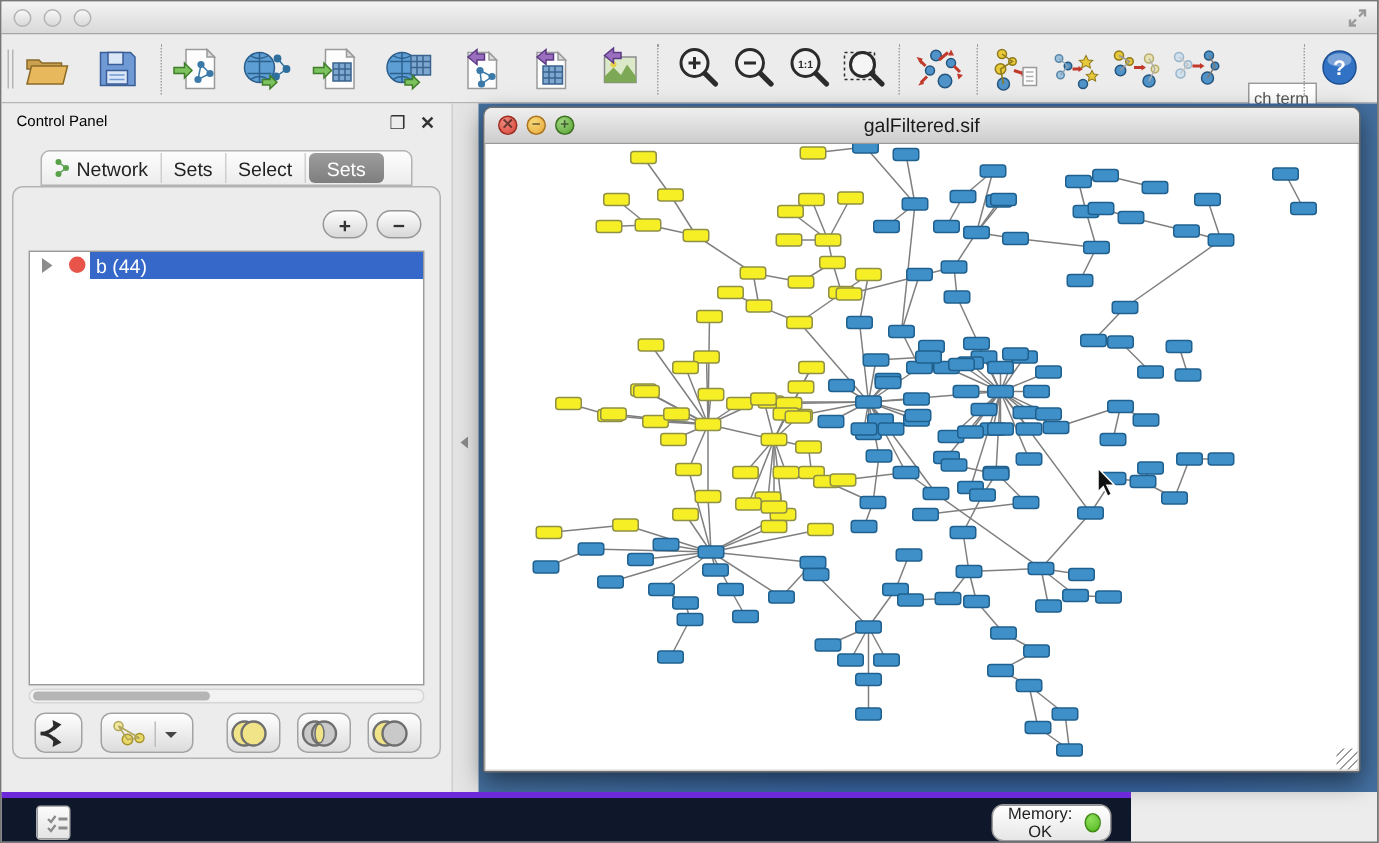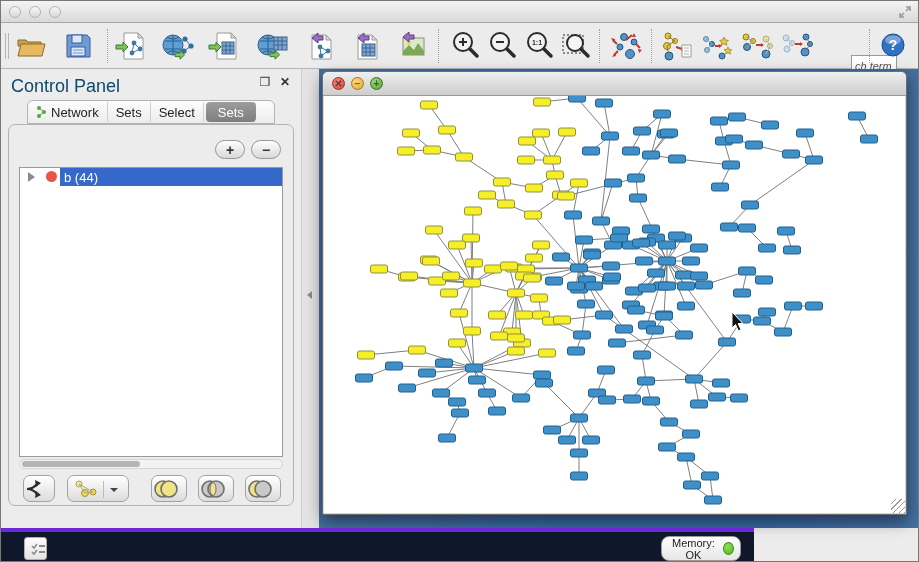--- a/index.html
+++ b/index.html
@@ -13,26 +13,26 @@
     background:linear-gradient(#f7f7f7,#d9d9d9);border:1px solid #b3b3b3;}
   #wtitle{position:absolute;left:0;right:0;top:3px;text-align:center;font-size:13px;color:#7a7a7a;}
   #fsicon{position:absolute;right:8px;top:4px;width:14px;height:14px;color:#9a9a9a;font-size:11px;}
 
   
   #toolbar{position:absolute;left:0;top:22px;width:919px;height:46px;background:#ececec;border-bottom:1px solid #b5b5b5;}
   .tbtn{position:absolute;top:5px;width:36px;height:36px;border:none;background:transparent;padding:1px;cursor:default;}
   .tsep{position:absolute;top:6px;width:0;height:34px;border-left:1px dotted #9f9f9f;}
   .thandle{position:absolute;left:4px;top:10px;width:4px;height:26px;border-left:1px solid #b5b5b5;border-right:1px solid #b5b5b5;}
   #searchbox{position:absolute;left:831px;top:32px;width:46px;height:21px;border:1px solid #9a9a9a;
-    background:#fff;font-size:11px;font-style:italic;color:#555;padding:2px 3px;margin-left:19px;}
+    background:#fff;font-size:11px;color:#555;padding:2px 3px;}
 
   
   #cpanel{position:absolute;left:0;top:68px;width:300px;height:459px;background:#ececec;}
   #cpanel-hdr{position:absolute;left:0;top:0;width:300px;height:28px;}
-  #cpanel-title{position:absolute;left:10px;top:7px;font-size:18px;color:#0c4a6e;}
+  #cpanel-title{position:absolute;left:10px;top:7px;font-size:10px;color:#000000;}
   .hdr-btn{position:absolute;top:8px;width:12px;height:12px;font-size:12px;line-height:11px;color:#333;text-align:center;}
   #tabbar{position:absolute;left:26px;top:31px;width:248px;height:24px;background:linear-gradient(#fdfdfd,#ececec);
     border:1px solid #b3b3b3;border-radius:6px 6px 0 0;display:flex;align-items:center;}
   .tab{font-size:13px;color:#222;padding:2px 8px;display:flex;align-items:center;gap:4px;border-right:1px solid #cfcfcf;height:20px;}
   .tab:last-child{border-right:none;}
   .tab.sel{background:linear-gradient(#9d9d9d,#7e7e7e);color:#fff;border-radius:4px;margin:18px 2px;border-right:none;padding:2px 12px;}
   #groupbox{position:absolute;left:7px;top:55px;width:286px;height:382px;border:1px solid #b3b3b3;border-radius:7px;background:#ececec;}
   .pm-btn{position:absolute;top:15px;width:30px;height:19px;border:1px solid #979797;border-radius:10px;
     background:linear-gradient(#fefefe,#d8d8d8);font-size:14px;font-weight:bold;color:#333;line-height:16px;text-align:center;}
   #setslist{position:absolute;left:10px;top:42px;width:264px;height:290px;background:#fff;border:1px solid #9a9a9a;overflow:hidden;}
@@ -364,20 +364,21 @@
   <div id="divider">
       <div id="divarrow"></div>
     </div>
 
   <div id="desktop">
     <div id="iframe">
       <div id="ifhdr">
         <div class="ifbtn" style="left:9px;background:radial-gradient(circle at 35% 30%,#f08a7e,#d84438);border:1px solid #9c2d23">✕</div>
         <div class="ifbtn" style="left:28px;background:radial-gradient(circle at 35% 30%,#f7d877,#e8a83c);border:1px solid #a8741c">−</div>
         <div class="ifbtn" style="left:47px;background:radial-gradient(circle at 35% 30%,#9ed47e,#57a233);border:1px solid #3c721f">+</div>
+        <div id="iftitle">galFiltered.sif</div>
       </div>
       <div id="canvas">
         <svg id="graph" width="581" height="417" viewBox="0 0 581 417">
             <line x1="105" y1="9" x2="123" y2="34" stroke="#7f7f7f" stroke-width="1"></line>
             <line x1="123" y1="34" x2="140" y2="61" stroke="#7f7f7f" stroke-width="1"></line>
             <line x1="87" y1="37" x2="108" y2="54" stroke="#7f7f7f" stroke-width="1"></line>
             <line x1="82" y1="55" x2="108" y2="54" stroke="#7f7f7f" stroke-width="1"></line>
             <line x1="108" y1="54" x2="140" y2="61" stroke="#7f7f7f" stroke-width="1"></line>
             <line x1="140" y1="61" x2="178" y2="86" stroke="#7f7f7f" stroke-width="1"></line>
             <line x1="217" y1="37" x2="228" y2="64" stroke="#7f7f7f" stroke-width="1"></line>

